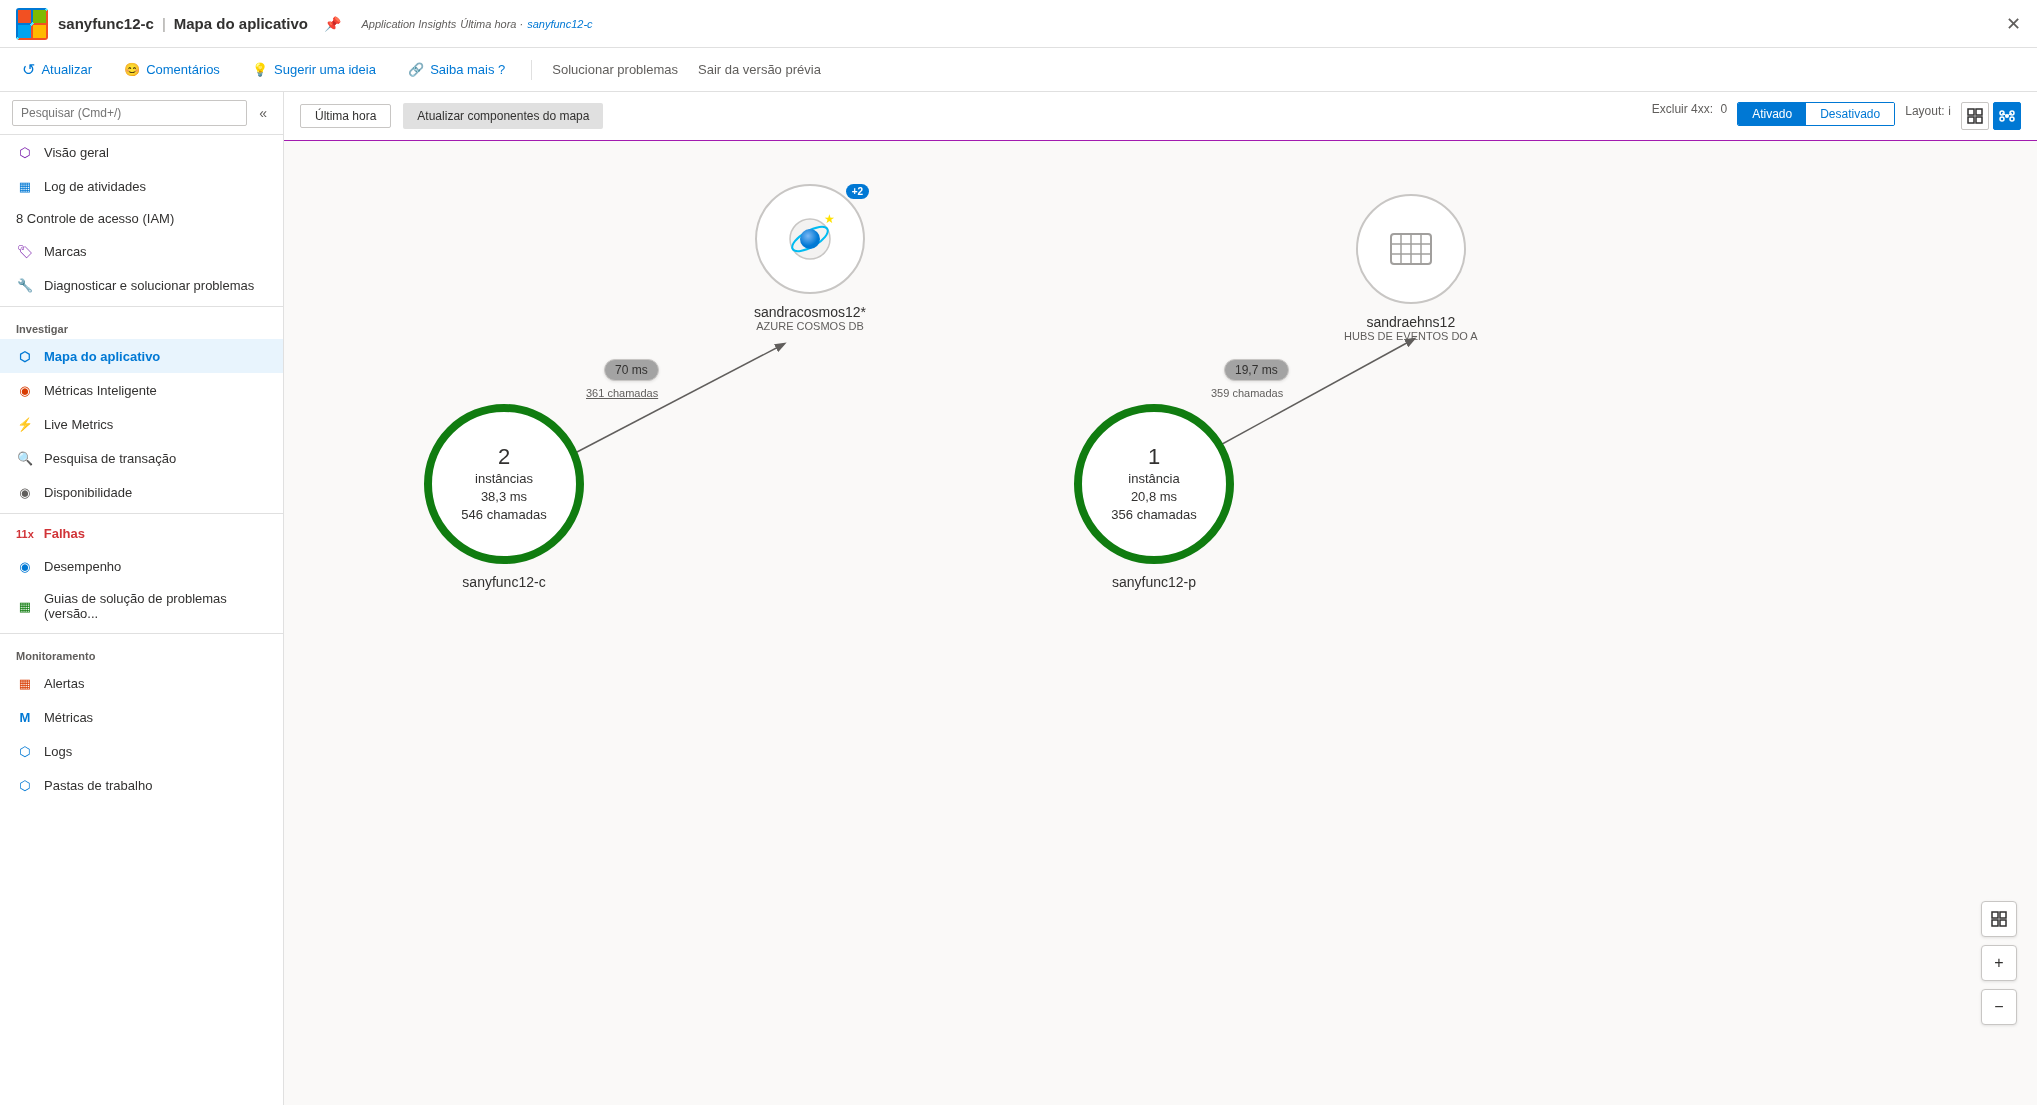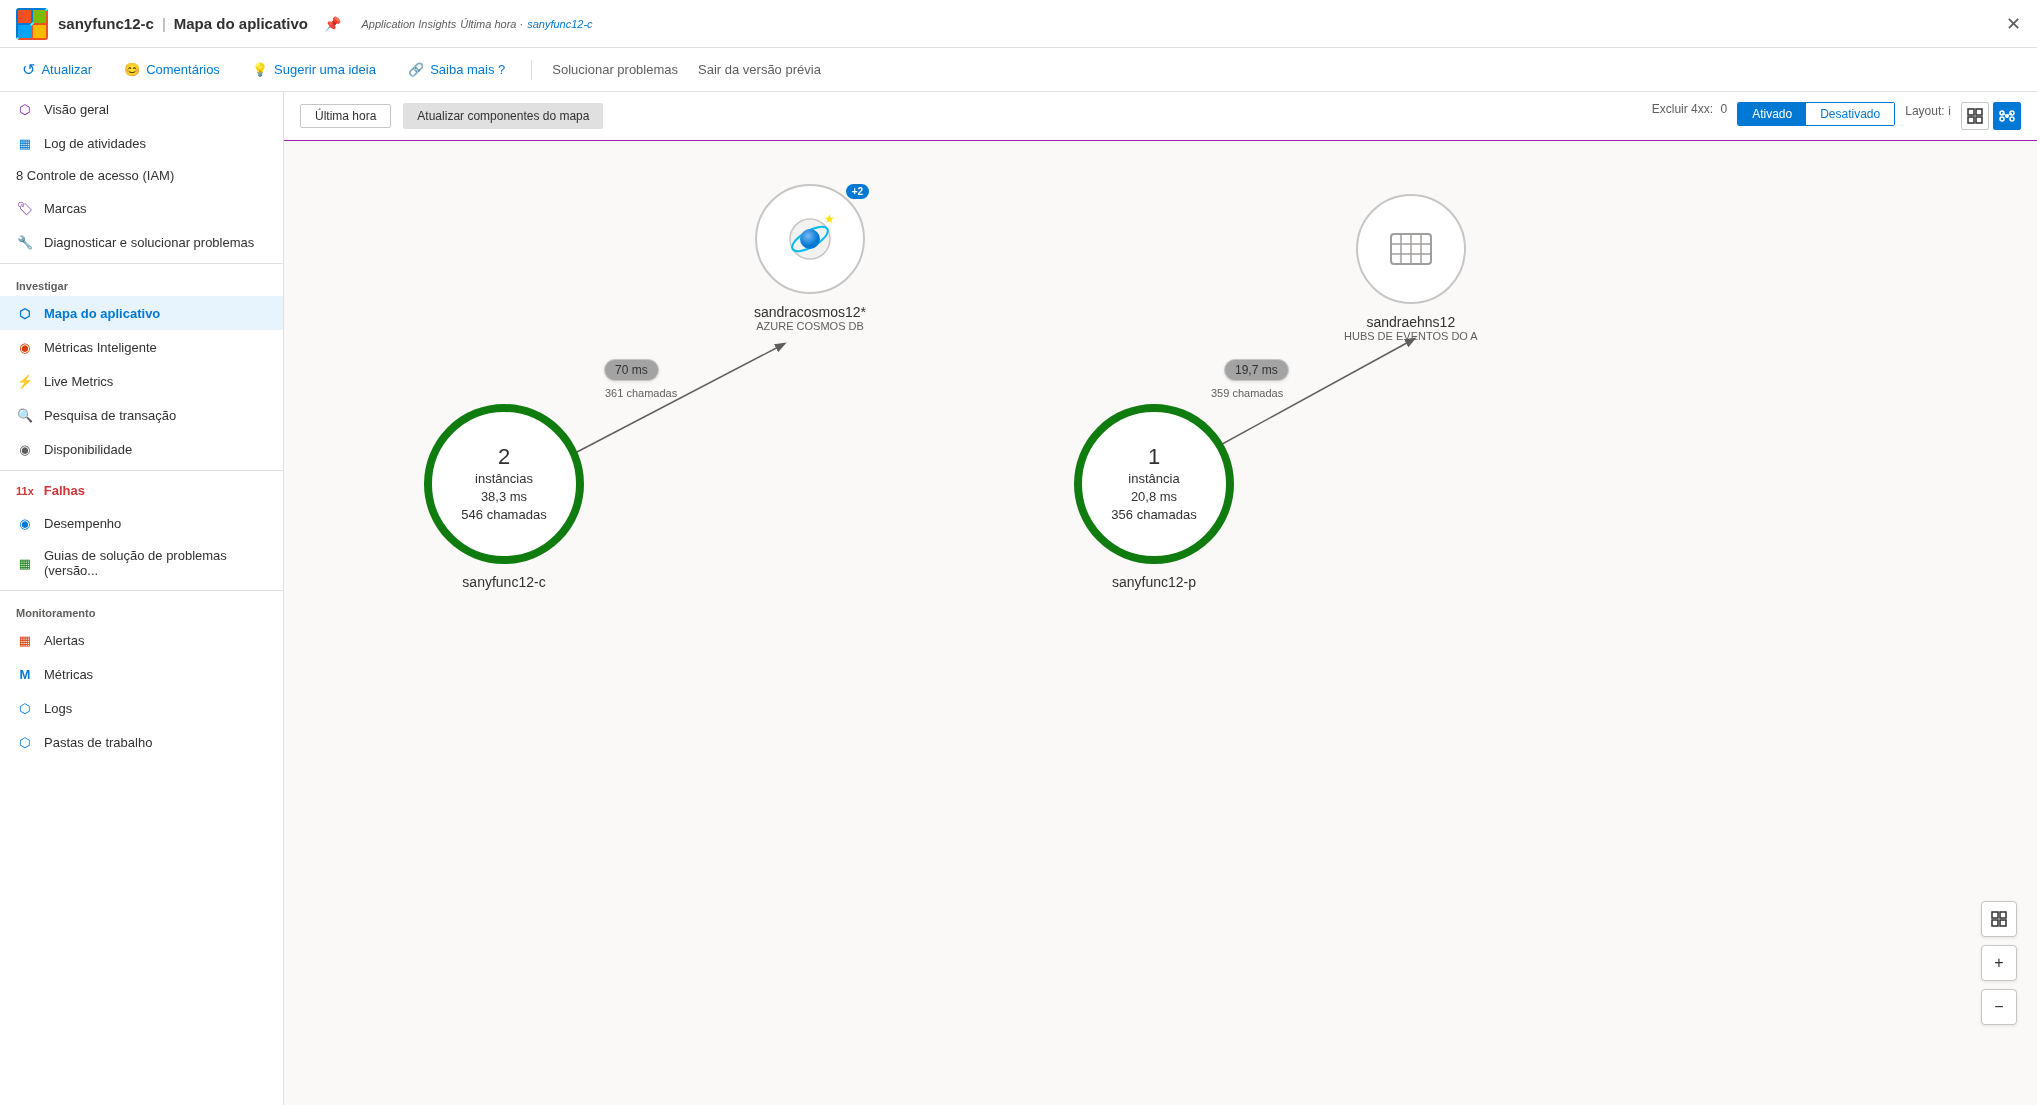--- a/index.html
+++ b/index.html
@@ -348,20 +348,24 @@
     <span>Saiba mais ?</span>
   </button>
   <div class="toolbar-sep"></div>
   <span class="toolbar-text">Solucionar problemas</span>
   <span class="toolbar-text">Sair da versão prévia</span>
 </div>
 
 <div class="main-layout">
 
   <div class="sidebar">
+    <div class="sidebar-search">
+      <input type="text" placeholder="Pesquisar (Cmd+/)" style="">
+      <span class="sidebar-collapse">«</span>
+    </div>
 
     <div class="sidebar-item">
       <span class="icon icon-purple">⬡</span>
       <span>Visão geral</span>
     </div>
     <div class="sidebar-item">
       <span class="icon icon-blue">▦</span>
       <span>Log de atividades</span>
     </div>
     <div class="sidebar-item" style="padding-left:16px;">
@@ -519,21 +523,21 @@
             <div style="position:absolute; top:0; right:-4px; background:#0078d4; color:#fff; border-radius:50px; font-size:10px; padding:2px 6px; font-weight:600; z-index:10;">+2</div>
           </div>
         </div>
         <div class="node-name">sandracosmos12*</div>
         <div class="node-type">AZURE COSMOS DB</div>
       </div>
 
       <div class="call-label" style="left: 320px; top: 215px;">
         <span>70 ms</span>
       </div>
-      <div class="call-sub" style="position:absolute; left: 321px; top: 243px;">
+      <div class="call-sub" style="position:absolute; left: 302px; top: 243px; text-decoration: underline;">
         <span>361 chamadas</span>
       </div>
 
       <div class="node" style="left: 140px; top: 260px;">
         <div class="node-circle large">
           <span class="node-count">2</span>
           <span class="node-metric">instâncias</span>
           <span class="node-metric">38,3 ms</span>
           <span class="node-metric">546 chamadas</span>
         </div>

